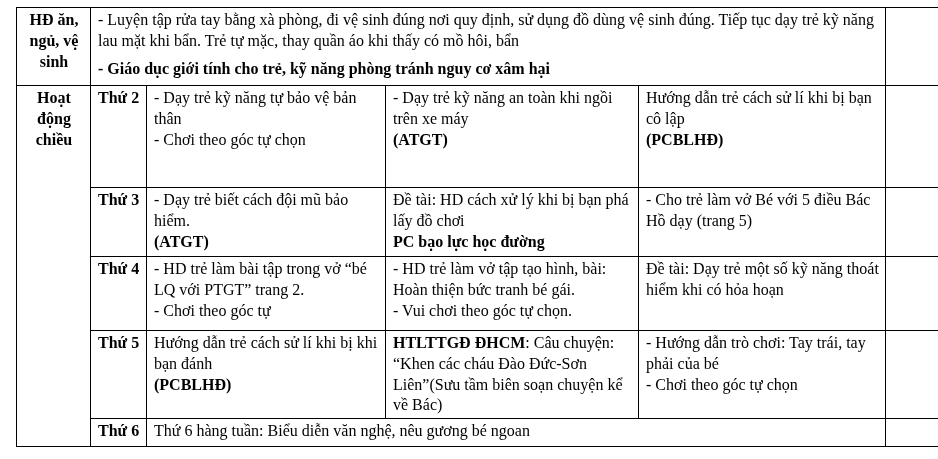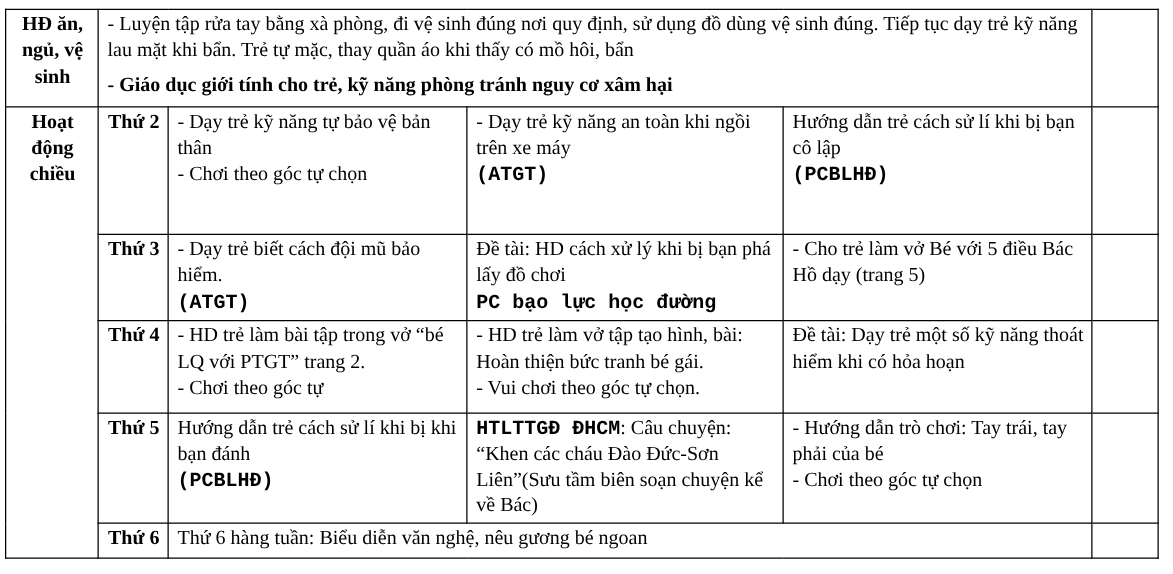--- a/index.html
+++ b/index.html
@@ -9,21 +9,21 @@
   }
   body {
     width: 938px;
     height: 459px;
     position: relative;
     font-family: "Liberation Serif", "DejaVu Serif", serif;
     color: #000;
   }
   .tbl-wrap {
     position: absolute;
-    left: 4px;
+    left: 16px;
     top: 7px;
   }
   table.sched {
     border-collapse: collapse;
     table-layout: fixed;
     width: 922px;
   }
   table.sched td {
     border: 1px solid #000;
     vertical-align: top;
@@ -33,28 +33,27 @@
     overflow: hidden;
     word-wrap: break-word;
   }
   td.lbl {
     text-align: center;
     vertical-align: middle;
     font-weight: bold;
     padding: 2px 3px;
   }
   td.day {
-    text-align: center;
     vertical-align: middle;
     font-weight: bold;
     padding: 2px 2px;
   }
   td.content p { margin: 0; }
   td.content p.sp { margin-top: 7px; font-weight: bold; }
-  .b { font-weight: bold; font-family: Liberation Mono, monospace; }
+  .b { font-weight: bold; }
   tr.r1 { height: 78px; }
   tr.r2 { height: 102px; margin-top: 22px; }
   tr.r3 { height: 69px; }
   tr.r4 { height: 74px; }
   tr.r5 { height: 80px; }
   tr.r6 { height: 28px; margin-top: 24px; }
 </style>
 </head>
 <body>
 

